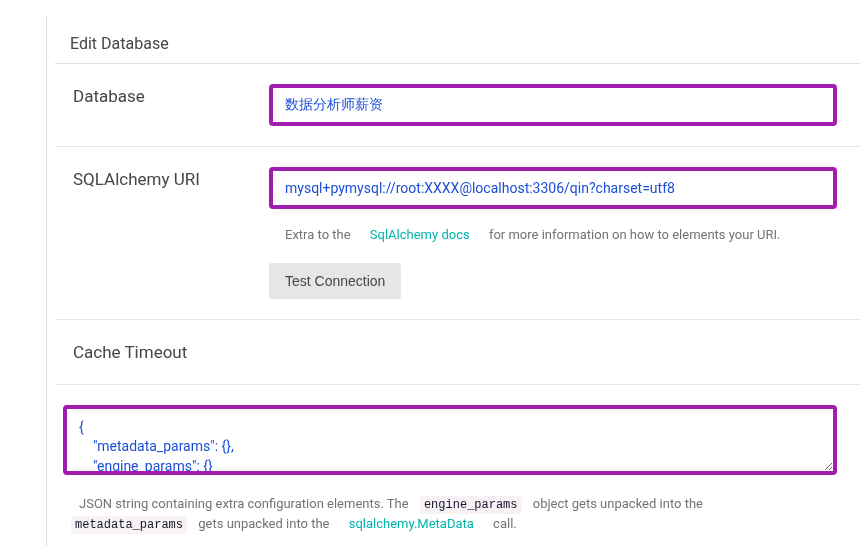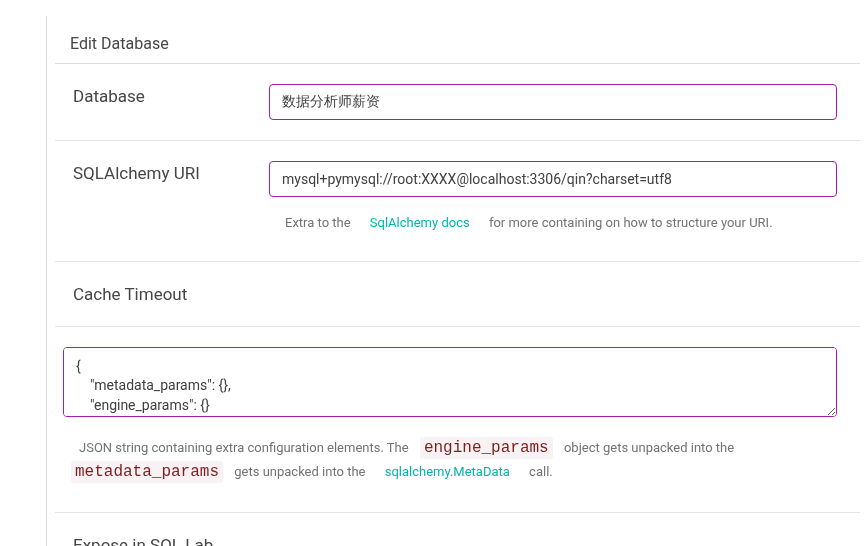--- a/index.html
+++ b/index.html
@@ -37,24 +37,24 @@
       font-size: 17px;
     }
     .form-control-wrap {
       flex: 1;
       padding: 12px 15px 12px 0;
       min-width: 0;
     }
     .form-control {
       width: 100%;
       padding: 9px 12px;
-      border: 1px solid #a21caf;
+      border: 4px solid #a21caf;
       border-radius: 4px;
       font-size: 14px;
-      color: #404040;
+      color: #1d4ed8;
       background: #fff;
       font-family: inherit;
     }
     textarea.form-control {
       resize: vertical;
       min-height: 70px;
       line-height: 1.4;
       font-family: inherit;
     }
     .help-text {
@@ -62,22 +62,22 @@
       color: #737373;
       font-size: 13px;
       line-height: 1.5;
     }
     .help-text a, .help-text .link {
       color: #00b5ad;
       text-decoration: none;
     }
     .code-inline {
       font-family: Menlo, Monaco, Consolas, "Courier New", monospace;
-      font-size: 16px;
-      color: #7f1d1d;
+      font-size: 12px;
+      color: #0f172a;
       background: #f9f2f4;
       padding: 2px 4px;
       border-radius: 3px;
     }
     .btn-test {
       margin-top: 10px;
       padding: 10px 16px;
       background: #e6e6e6;
       border: none;
       color: #464646;
@@ -100,22 +100,23 @@
     <div class="form-control-wrap">
       <input type="text" class="form-control" value="数据分析师薪资" style="">
     </div>
   </div>
 
   <div class="form-row">
     <div class="form-label">SQLAlchemy URI</div>
     <div class="form-control-wrap">
       <input type="text" class="form-control" value="mysql+pymysql://root:XXXX@localhost:3306/qin?charset=utf8" style="">
       <div class="help-text">
-        <span>Extra to the </span><a href="#" class="link">SqlAlchemy docs</a><span> for more containing on how to structure your URI.</span>
+        <span>Extra to the </span><a href="#" class="link">SqlAlchemy docs</a><span> for more information on how to elements your URI.</span>
       </div>
+      <button class="btn-test">Test Connection</button>
     </div>
   </div>
 
   <div class="form-row">
     <div class="form-label">Cache Timeout</div>
   </div>
 
   <div class="form-row">
     <div class="form-control-wrap">
       <textarea class="form-control" style="">{

